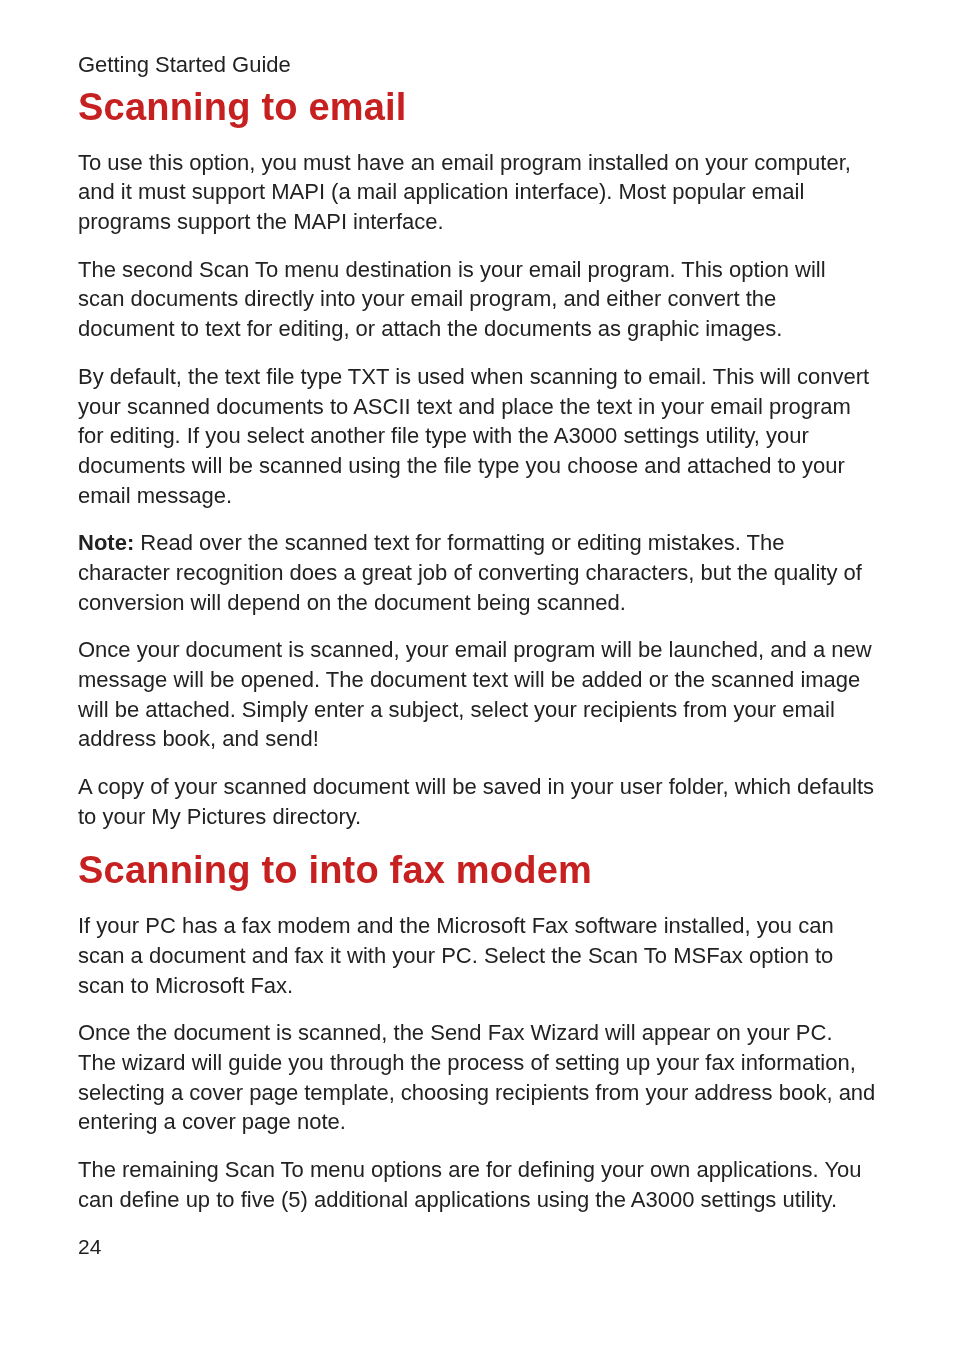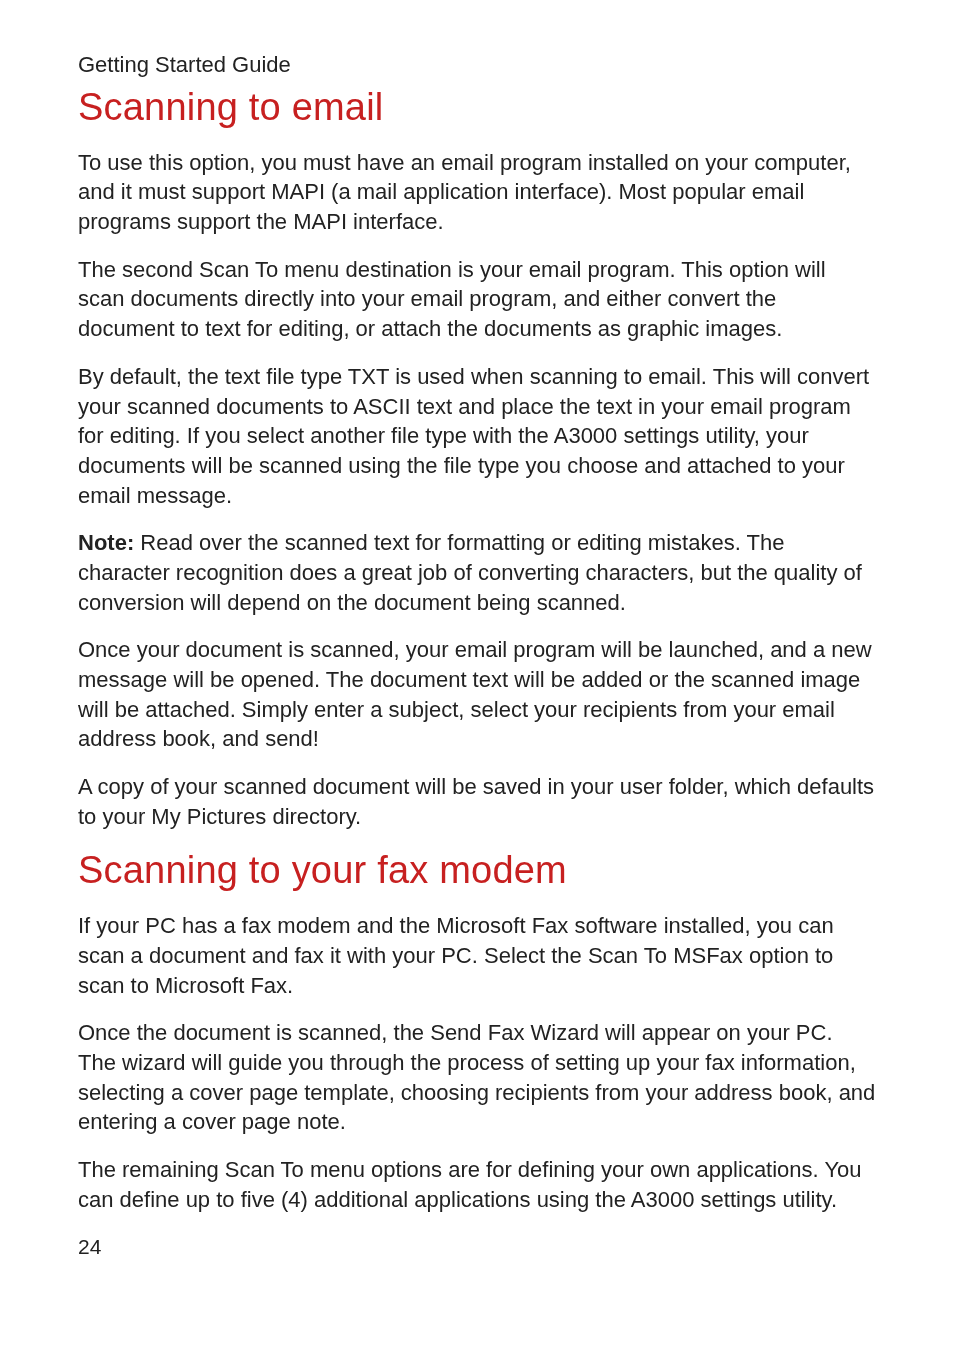--- a/index.html
+++ b/index.html
@@ -20,21 +20,21 @@
     position: relative;
   }
   .header {
     font-size: 22px;
     font-weight: 400;
     color: #222;
     margin-bottom: 8px;
   }
   h1.section-heading {
     font-size: 38px;
-    font-weight: 400;
+    font-weight: 700;
     color: #c72020;
     margin: 6px 0 18px 0;
     line-height: 1.15;
     letter-spacing: 0.2px;
   }
   p.body {
     font-size: 22px;
     line-height: 1.35;
     margin: 0 0 18px 0;
     font-weight: 400;
@@ -60,20 +60,20 @@
   <div class="header">Getting Started Guide</div>
 
   <h1 class="section-heading">Scanning to email</h1>
   <p class="body">To use this option, you must have an email program installed on your computer, and it must support MAPI (a mail application interface). Most popular email programs support the MAPI interface.</p>
   <p class="body">The second Scan To menu destination is your email program. This option will scan documents directly into your email program, and either convert the document to text for editing, or attach the documents as graphic images.</p>
   <p class="body">By default, the text file type TXT is used when scanning to email. This will convert your scanned documents to ASCII text and place the text in your email program for editing. If you select another file type with the A3000 settings utility, your documents will be scanned using the file type you choose and attached to your email message.</p>
   <p class="body"><span class="note-label">Note:</span><span> Read over the scanned text for formatting or editing mistakes. The character recognition does a great job of converting characters, but the quality of conversion will depend on the document being scanned.</span></p>
   <p class="body">Once your document is scanned, your email program will be launched, and a new message will be opened. The document text will be added or the scanned image will be attached. Simply enter a subject, select your recipients from your email address book, and send!</p>
   <p class="body">A copy of your scanned document will be saved in your user folder, which defaults to your My Pictures directory.</p>
 
-  <h1 class="section-heading">Scanning to your fax modem</h1>
+  <h1 class="section-heading">Scanning to into fax modem</h1>
   <p class="body">If your PC has a fax modem and the Microsoft Fax software installed, you can scan a document and fax it with your PC. Select the Scan To MSFax option to scan to Microsoft Fax.</p>
   <p class="body">Once the document is scanned, the Send Fax Wizard will appear on your PC. The wizard will guide you through the process of setting up your fax information, selecting a cover page template, choosing recipients from your address book, and entering a cover page note.</p>
 
-  <p class="body">The remaining Scan To menu options are for defining your own applications. You can define up to five (4) additional applications using the A3000 settings utility.</p>
+  <p class="body">The remaining Scan To menu options are for defining your own applications. You can define up to five (5) additional applications using the A3000 settings utility.</p>
 
   <div class="page-number">24</div>
 </div>
 
 </body></html>

